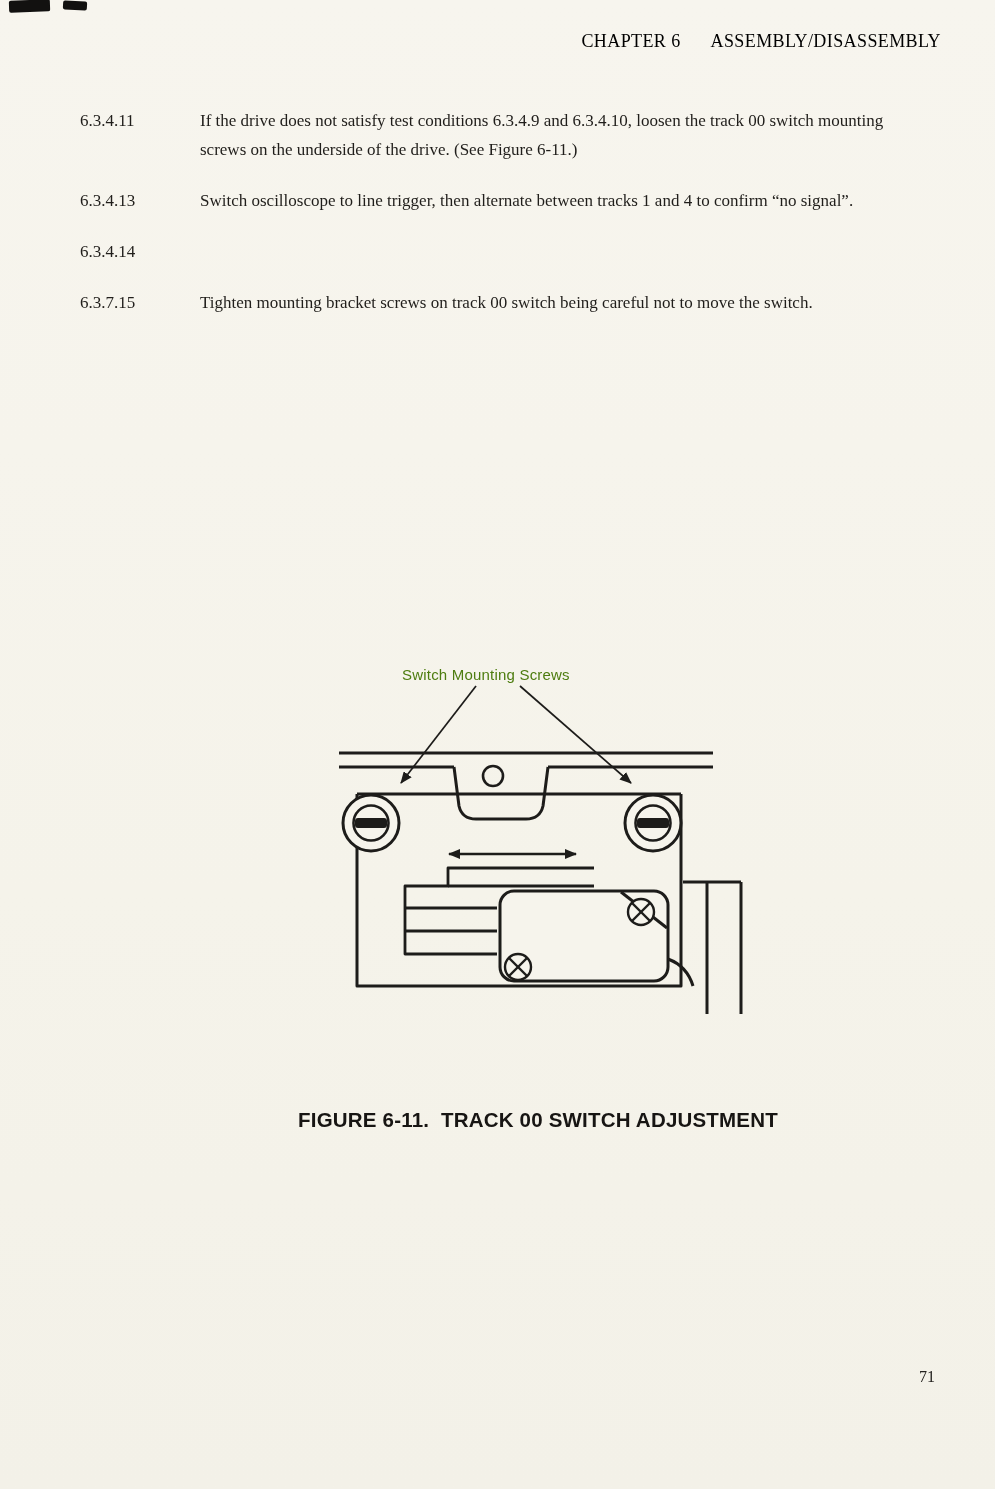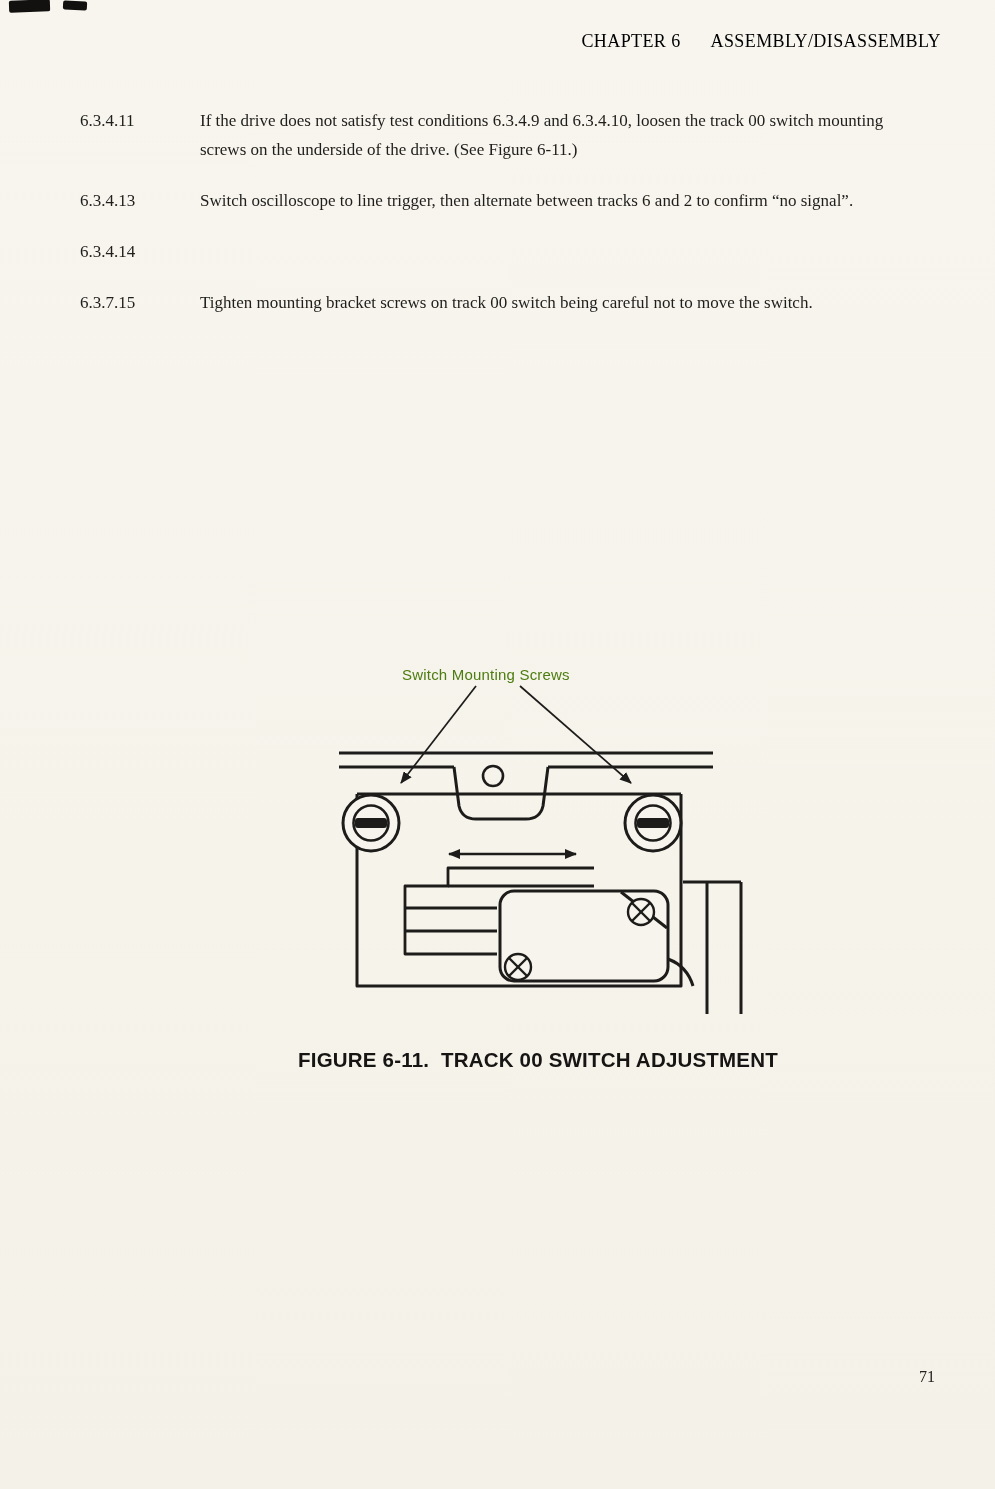--- a/index.html
+++ b/index.html
@@ -25,21 +25,21 @@
   .step{display:flex;margin-bottom:22px;font-size:17px;line-height:29px;color:#201e1b;}
   .step .num{width:120px;flex-shrink:0;}
   .step .ptext{width:722px;}
   .figure-annotation{
     position:absolute;left:402px;top:666px;
     font-family:"Liberation Sans", sans-serif;
     font-size:15px;color:#4d7c0f;letter-spacing:0.2px;
   }
   .diagram{position:absolute;left:325px;top:656px;}
   .figure-caption{
-    position:absolute;left:88px;top:1048px;width:900px;
+    position:absolute;left:88px;top:1108px;width:900px;
     text-align:center;
     font-family:"Liberation Sans", sans-serif;
     font-weight:bold;font-size:20.5px;color:#171513;
     white-space:pre;letter-spacing:0.2px;
   }
   .page-number{position:absolute;left:919px;top:1368px;font-size:16px;color:#23211e;}
 </style>
 </head>
 <body>
 
@@ -52,21 +52,21 @@
     <span>CHAPTER 6</span><span class="title">ASSEMBLY/DISASSEMBLY</span>
   </div>
 
   <div class="content">
     <div class="step">
       <div class="num">6.3.4.11</div>
       <div class="ptext">If the drive does not satisfy test conditions 6.3.4.9 and 6.3.4.10, loosen the track 00 switch mounting screws on the underside of the drive. (See Figure 6-11.)</div>
     </div>
     <div class="step">
       <div class="num">6.3.4.13</div>
-      <div class="ptext">Switch oscilloscope to line trigger, then alternate between tracks 6 and 2 to confirm “no signal”.</div>
+      <div class="ptext">Switch oscilloscope to line trigger, then alternate between tracks 1 and 4 to confirm “no signal”.</div>
     </div>
     <div class="step">
       <div class="num">6.3.4.14</div>
     </div>
     <div class="step">
       <div class="num">6.3.7.15</div>
       <div class="ptext">Tighten mounting bracket screws on track 00 switch being careful not to move the switch.</div>
     </div>
   </div>
 

